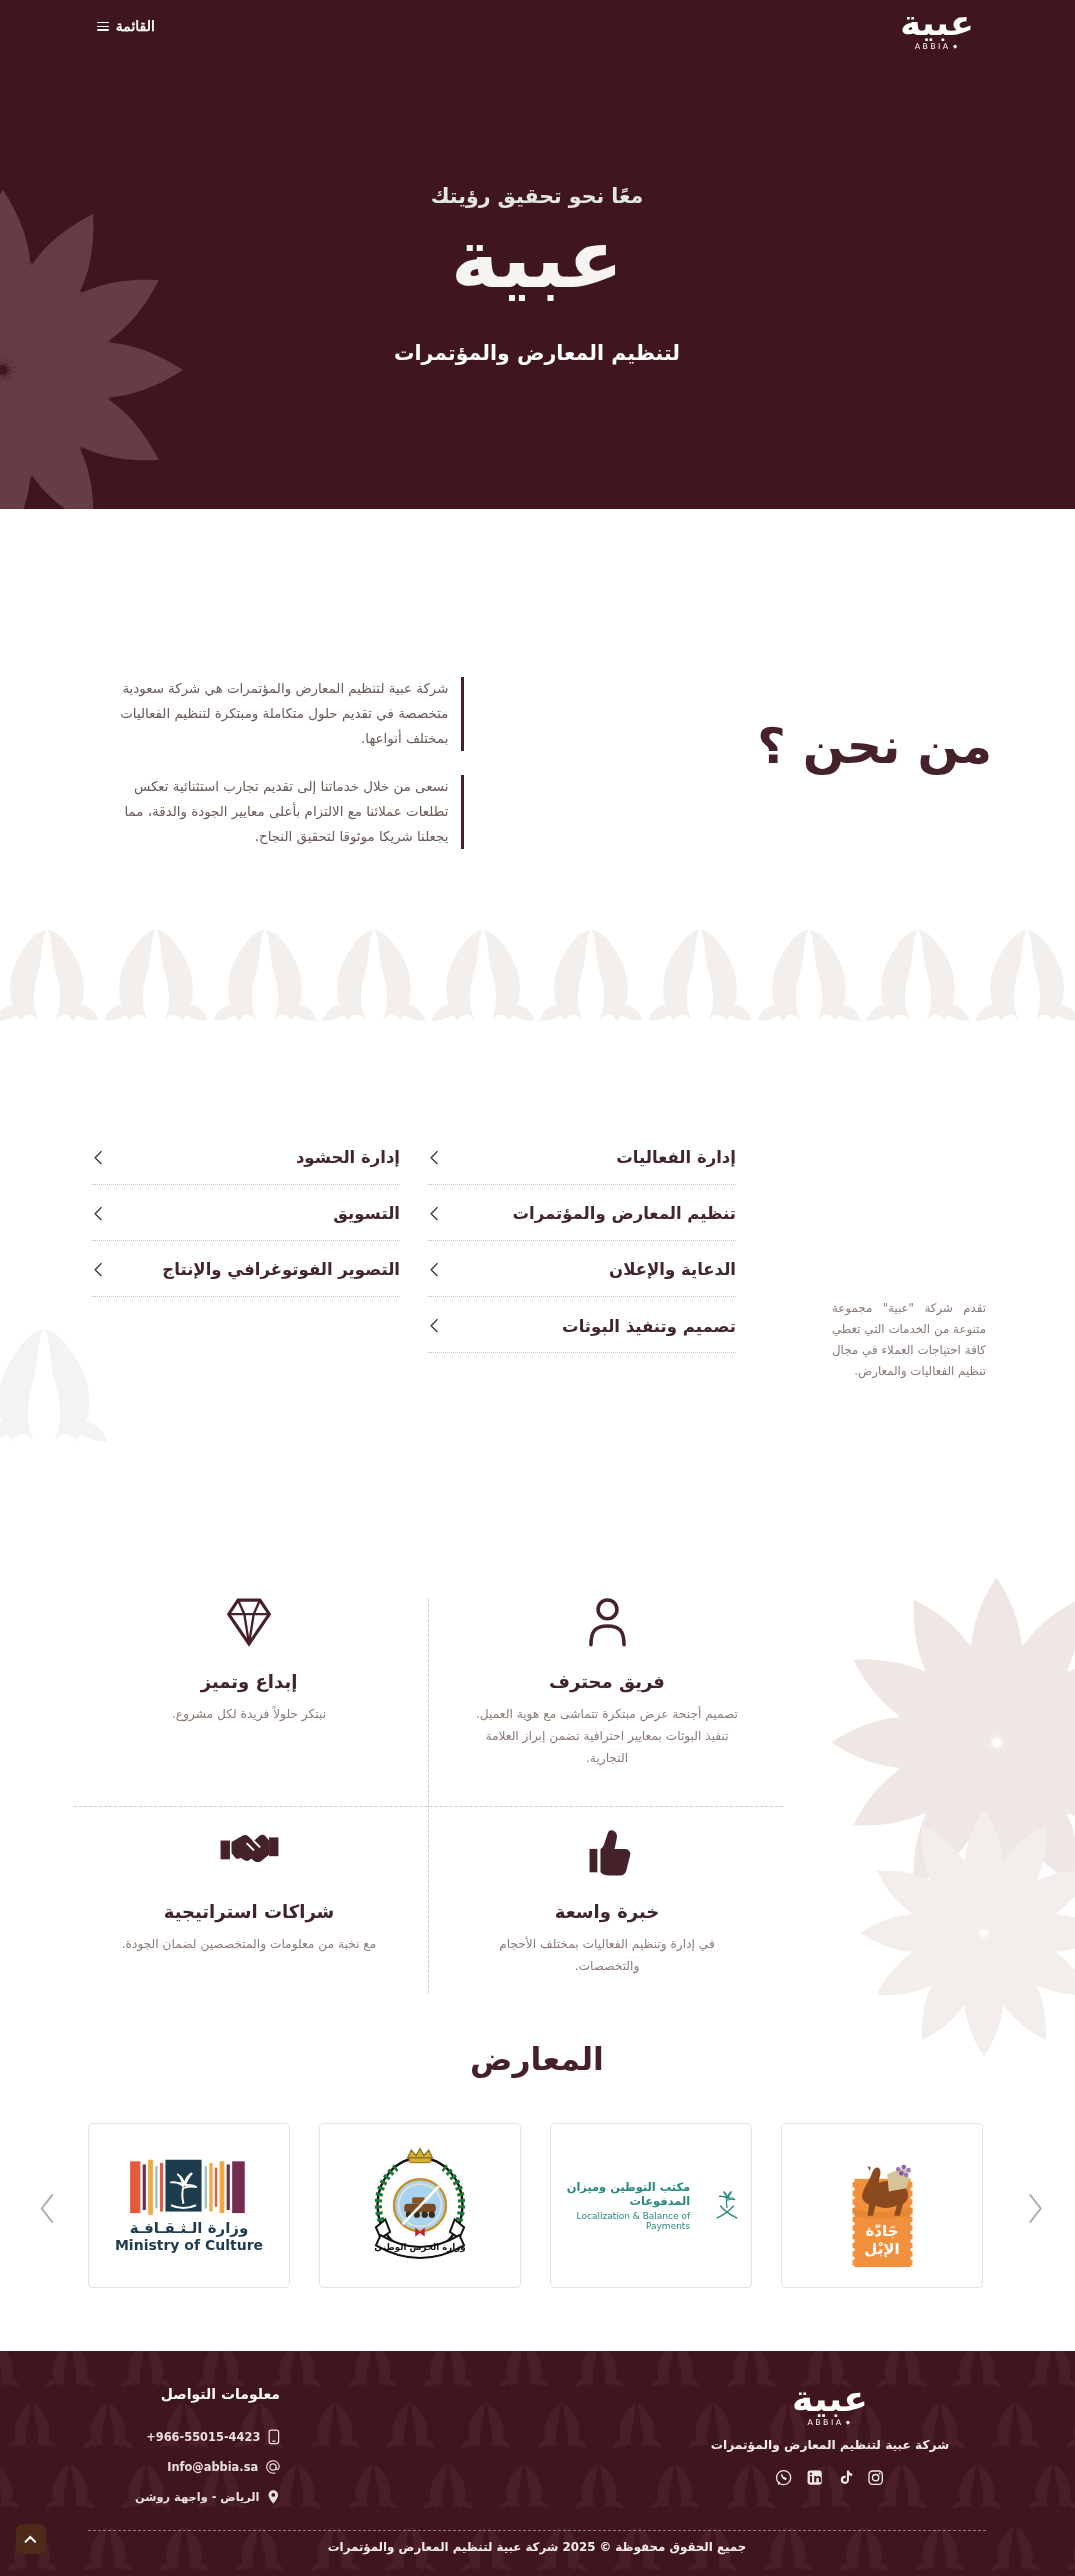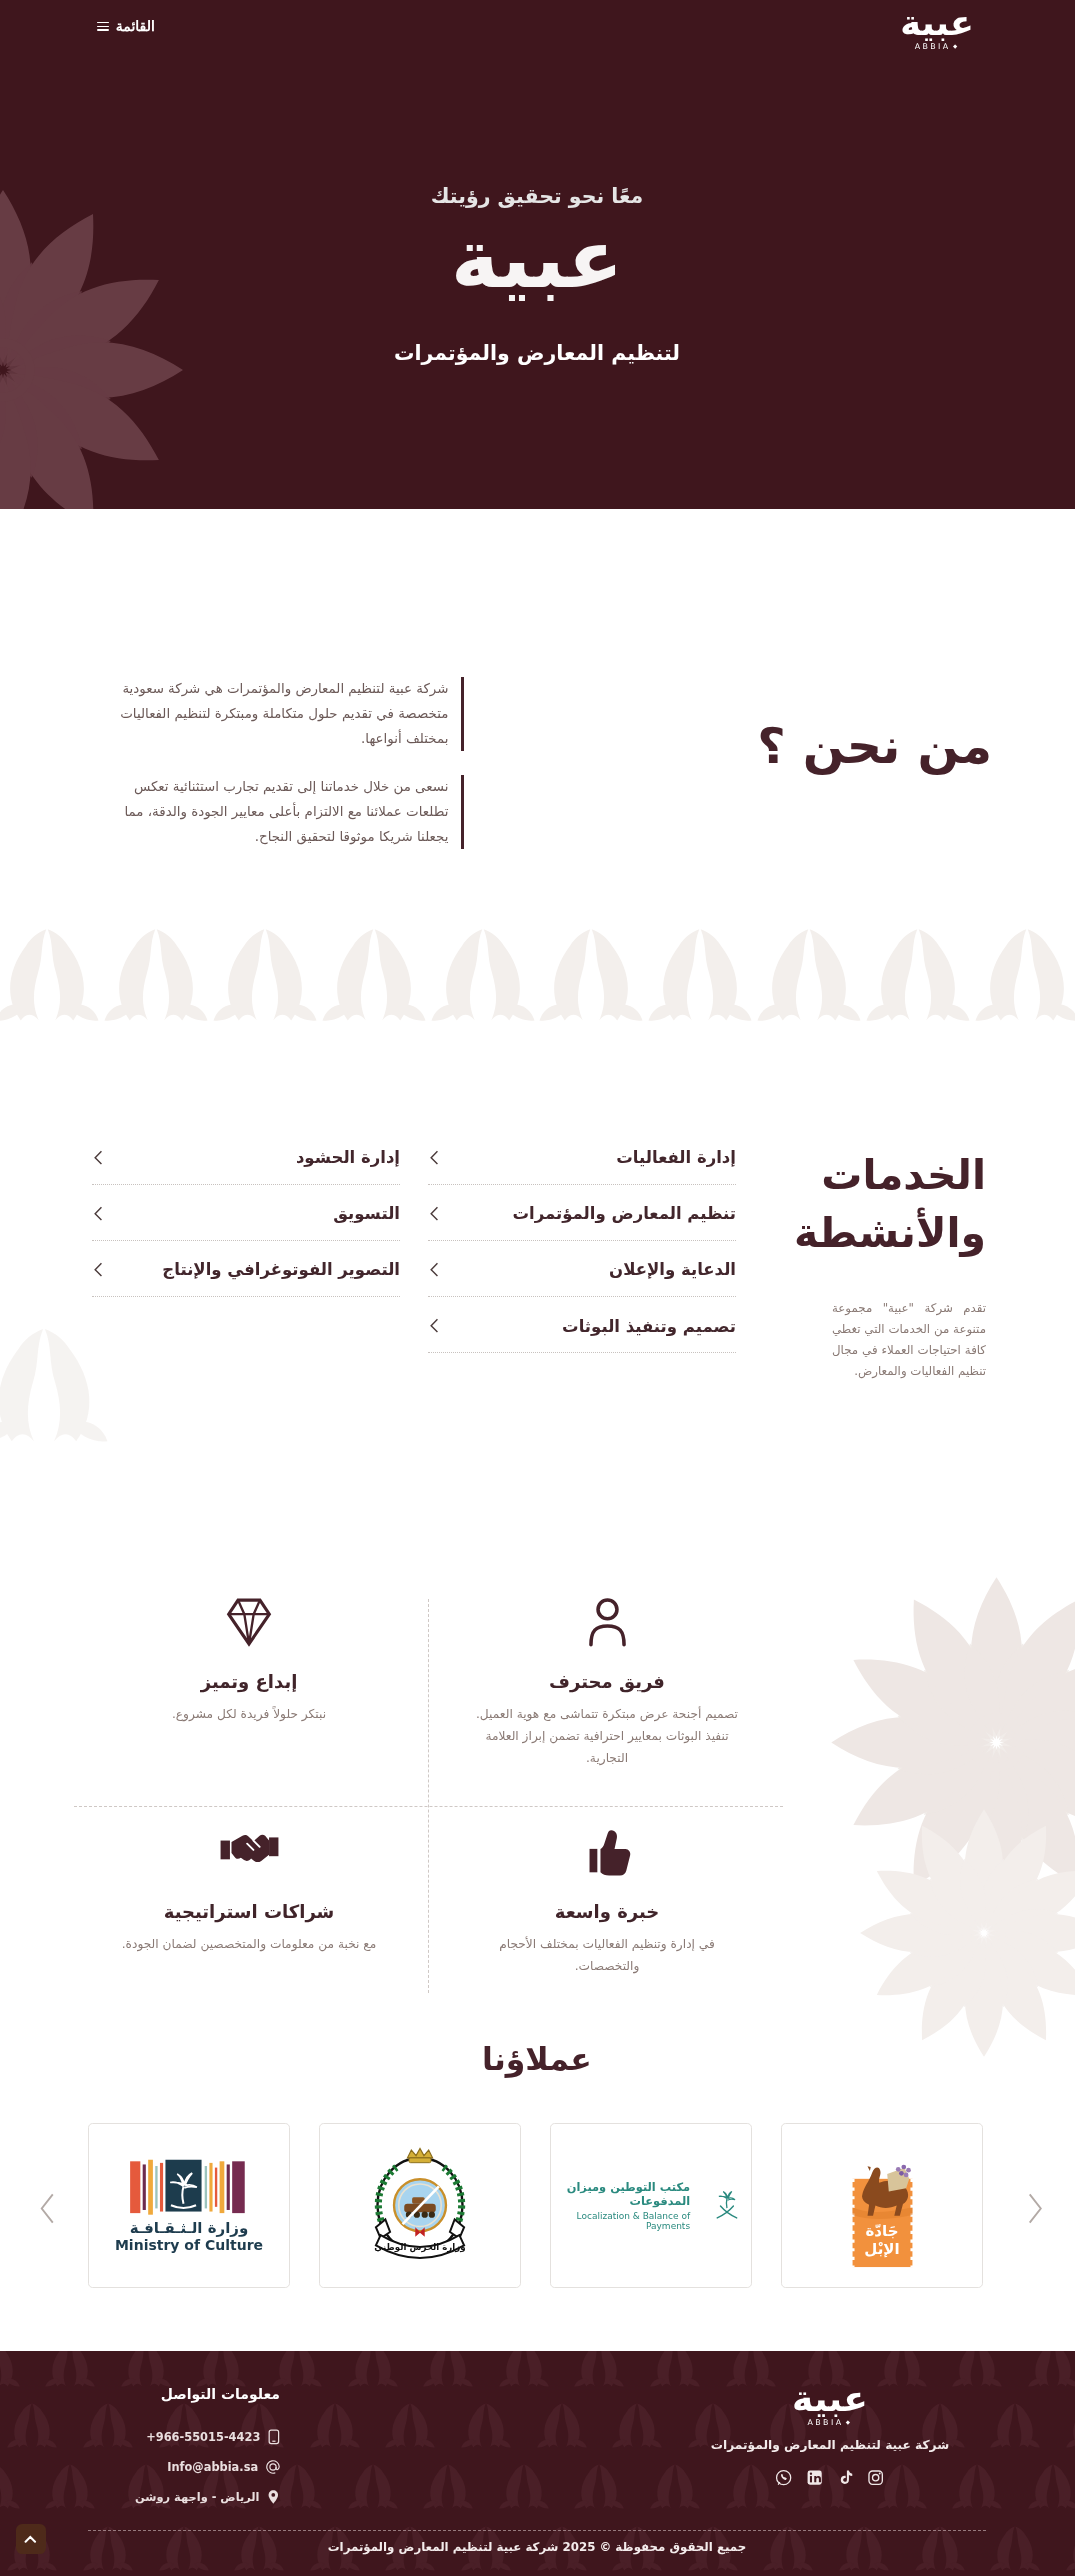--- a/index.html
+++ b/index.html
@@ -262,21 +262,20 @@
     <path fill="#f3efec" d="M144 122 C138 104 120 96 104 103 C112 116 130 124 144 122 Z"></path>
   </svg>
     </div>
   <div class="side-flame"><svg xmlns="http://www.w3.org/2000/svg" width="138" height="115" viewBox="0 0 150 125">
     <path fill="#f5f2f0" d="M40 122 C18 92 22 55 47 22 C53 12 63 4 74 0 C66 20 70 36 63 58 C56 82 55 102 64 122 C56 112 47 112 40 122 Z"></path>
     <path fill="#f5f2f0" d="M110 122 C132 92 128 55 103 22 C97 12 87 4 76 0 C84 20 80 36 87 58 C94 82 95 102 86 122 C94 112 103 112 110 122 Z"></path>
     <path fill="#f5f2f0" d="M6 122 C12 104 30 96 46 103 C38 116 20 124 6 122 Z"></path>
     <path fill="#f5f2f0" d="M144 122 C138 104 120 96 104 103 C112 116 130 124 144 122 Z"></path>
   </svg></div>
 
-  <h2 class="services-heading"><span>الخدمات</span><br><span>والأنشطة</span></h2>
   <div class="services-desc">تقدم شركة "عبية" مجموعة متنوعة من الخدمات التي تغطي كافة احتياجات العملاء في مجال تنظيم الفعاليات والمعارض.</div>
   <div class="services-grid">
     <div class="svc-col">
       <div class="svc-item">
         <span class="svc-label">إدارة الفعاليات</span>
         <svg class="svc-chev" width="12.6" height="17.3" viewBox="0 0 16 22">
             <polyline points="12,3 4,11 12,19" fill="none" stroke="#4a3a3a" stroke-width="1.8"></polyline>
           </svg>
       </div>
       <div class="svc-item">
@@ -517,21 +516,21 @@
             <path d="M64 8 h12 v24 h-12 z" fill="#45222a"></path>
             <path d="M16 14 l14-8 c3-2 6-1 8 1 l6 6 8-7 c2-2 5-2 7 0 l5 6 v18 l-10 8 c-3 2-6 2-9 0 l-4-3 c-2 3-6 4-9 2 l-4-3 c-3 2-6 2-8-1 l-4-5 z" fill="#45222a"></path>
             <path d="M36 16 l8 8 M44 12 l8 8" stroke="#fff" stroke-width="2.4" fill="none" stroke-linecap="round"></path>
           </svg>
       </div>
       <h3>شراكات استراتيجية</h3>
       <p>مع نخبة من معلومات والمتخصصين لضمان الجودة.</p>
     </div>
   </div>
 
-  <h2 class="clients-heading">عملاؤنا</h2>
+  <h2 class="clients-heading">المعارض</h2>
 
   <button class="car-arrow car-prev">
     <svg width="20.5" height="35" viewBox="0 0 26 44">
         <polyline points="20,4 6,22 20,40" fill="none" stroke="#b3aaa6" stroke-width="2.4"></polyline>
       </svg>
   </button>
   <button class="car-arrow car-next">
     <svg width="20.5" height="35" viewBox="0 0 26 44">
         <polyline points="6,4 20,22 6,40" fill="none" stroke="#b3aaa6" stroke-width="2.4"></polyline>
       </svg>

